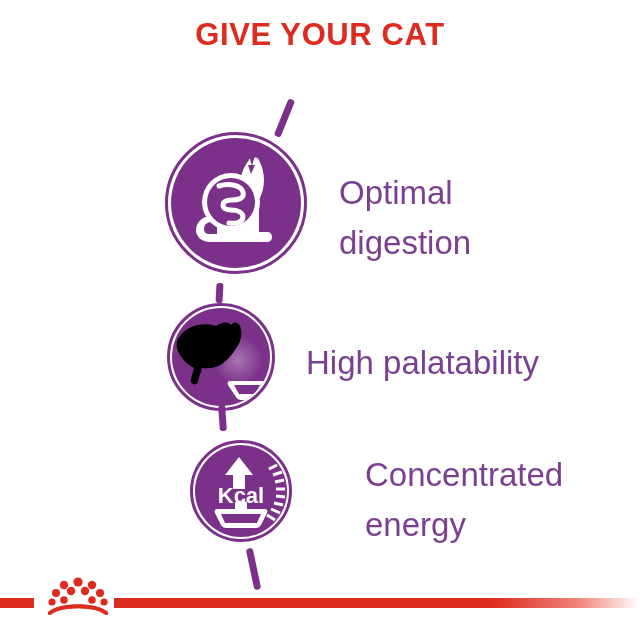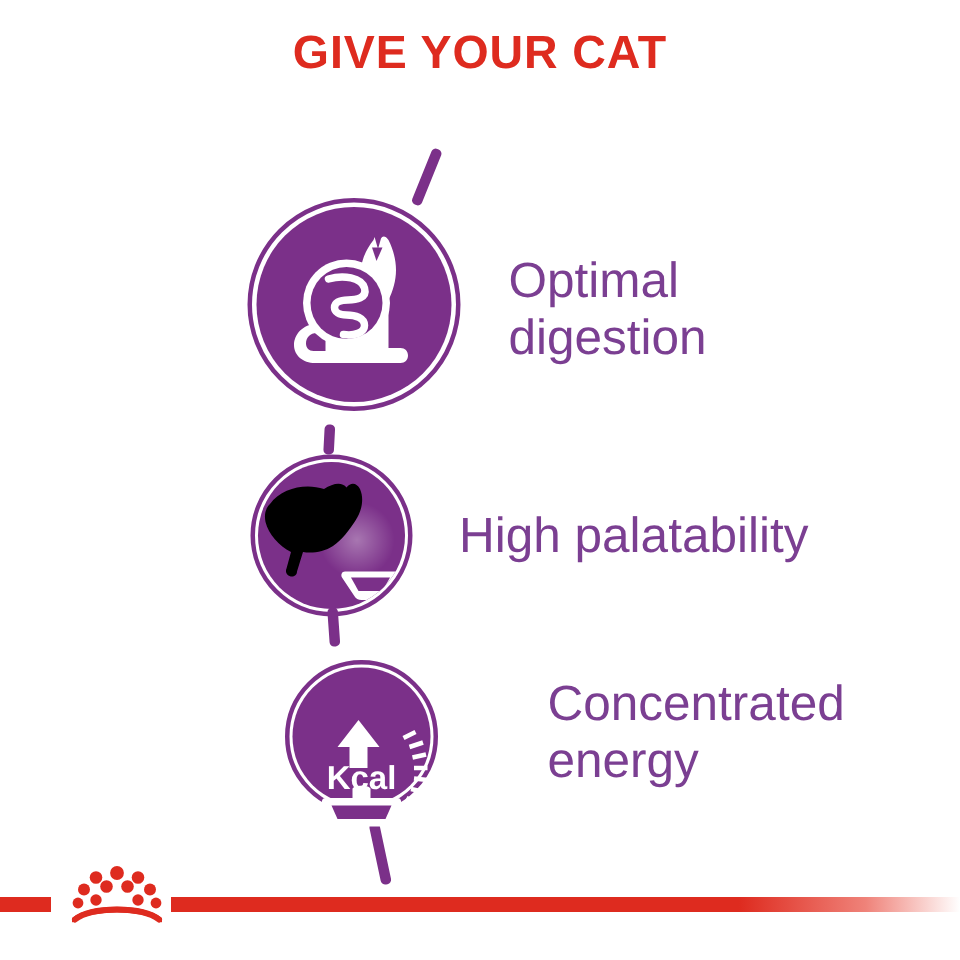--- a/index.html
+++ b/index.html
@@ -42,21 +42,21 @@
   
   .benefit {
     position: absolute;
   }
   .benefit-label {
     position: absolute;
     color: #7B3F92;
     font-family: "Liberation Sans", sans-serif;
     font-weight: normal;
     font-size: 33px;
-    line-height: 38px;
+    line-height: 50px;
     white-space: pre-line;
   }
 
   
   .circ {
     position: absolute;
     border-radius: 50%;
     background: #7B3089;
     box-sizing: border-box;
   }
@@ -187,21 +187,21 @@
     </div>
 
     <div class="benefit-label" style="left:306px; top:338px; width:310px;">High palatability</div>
   </div>
 
   <div class="benefit" style="left:0; top:0; width:640px; height:0;">
 
     <div class="ring" style="left:190px; top:440px; width:102px; height:102px;"></div>
     <div class="circ" style="left:195px; top:445px; width:92px; height:92px;"></div>
 
-    <div style="position:absolute; left:195px; top:445px; width:92px; height:92px;margin-top:23px;">
+    <div style="position:absolute; left:195px; top:445px; width:92px; height:92px;">
       <svg viewBox="0 0 92 92" width="92" height="92" aria-hidden="true">
         <g fill="#ffffff">
 
           <path d="M44 12 L58 30 L50 30 L50 44 L38 44 L38 30 L30 30 Z"></path>
 
           <path d="M22 64 L70 64 C72 64 73 66 72 68 L66 80
                    C65 82 63 83 61 83 L31 83 C29 83 27 82 26 80
                    L20 68 C19 66 20 64 22 64 Z"></path>
           <path d="M40 58 C40 55 52 55 52 58 L52 64 L40 64 Z"></path>
           <path d="M26 69 L66 69 L62 78 L30 78 Z" fill="#7B3089"></path>

